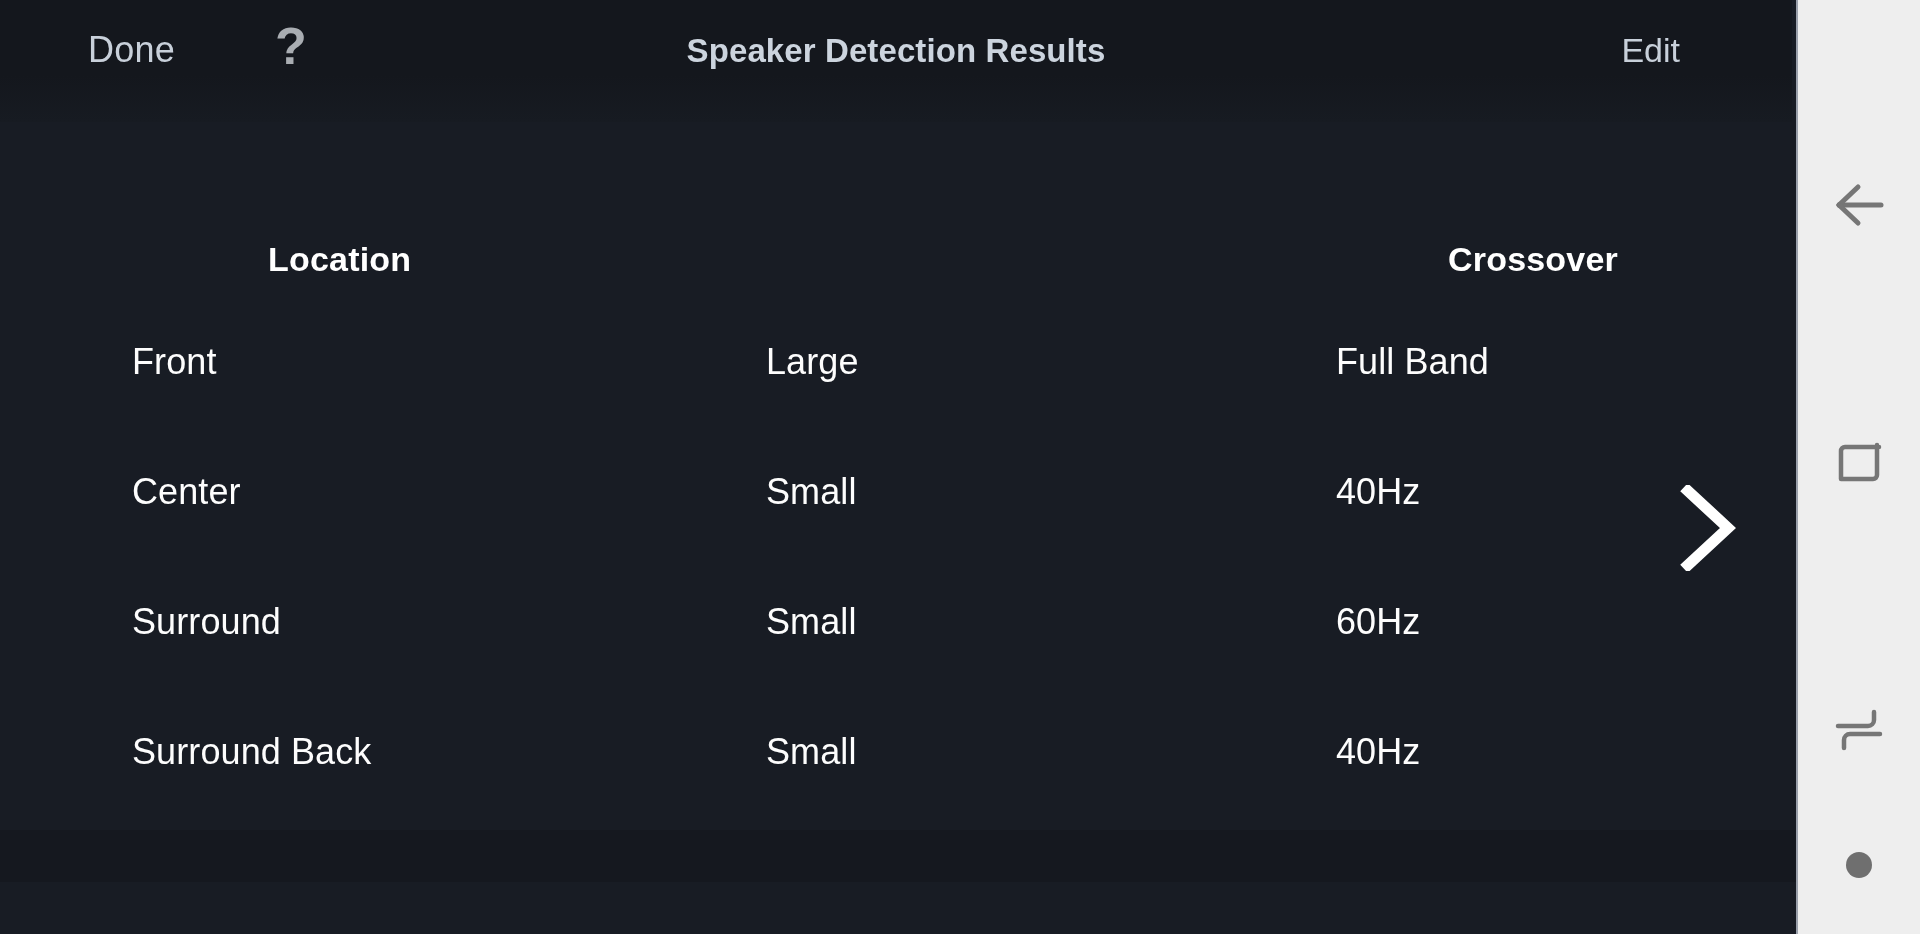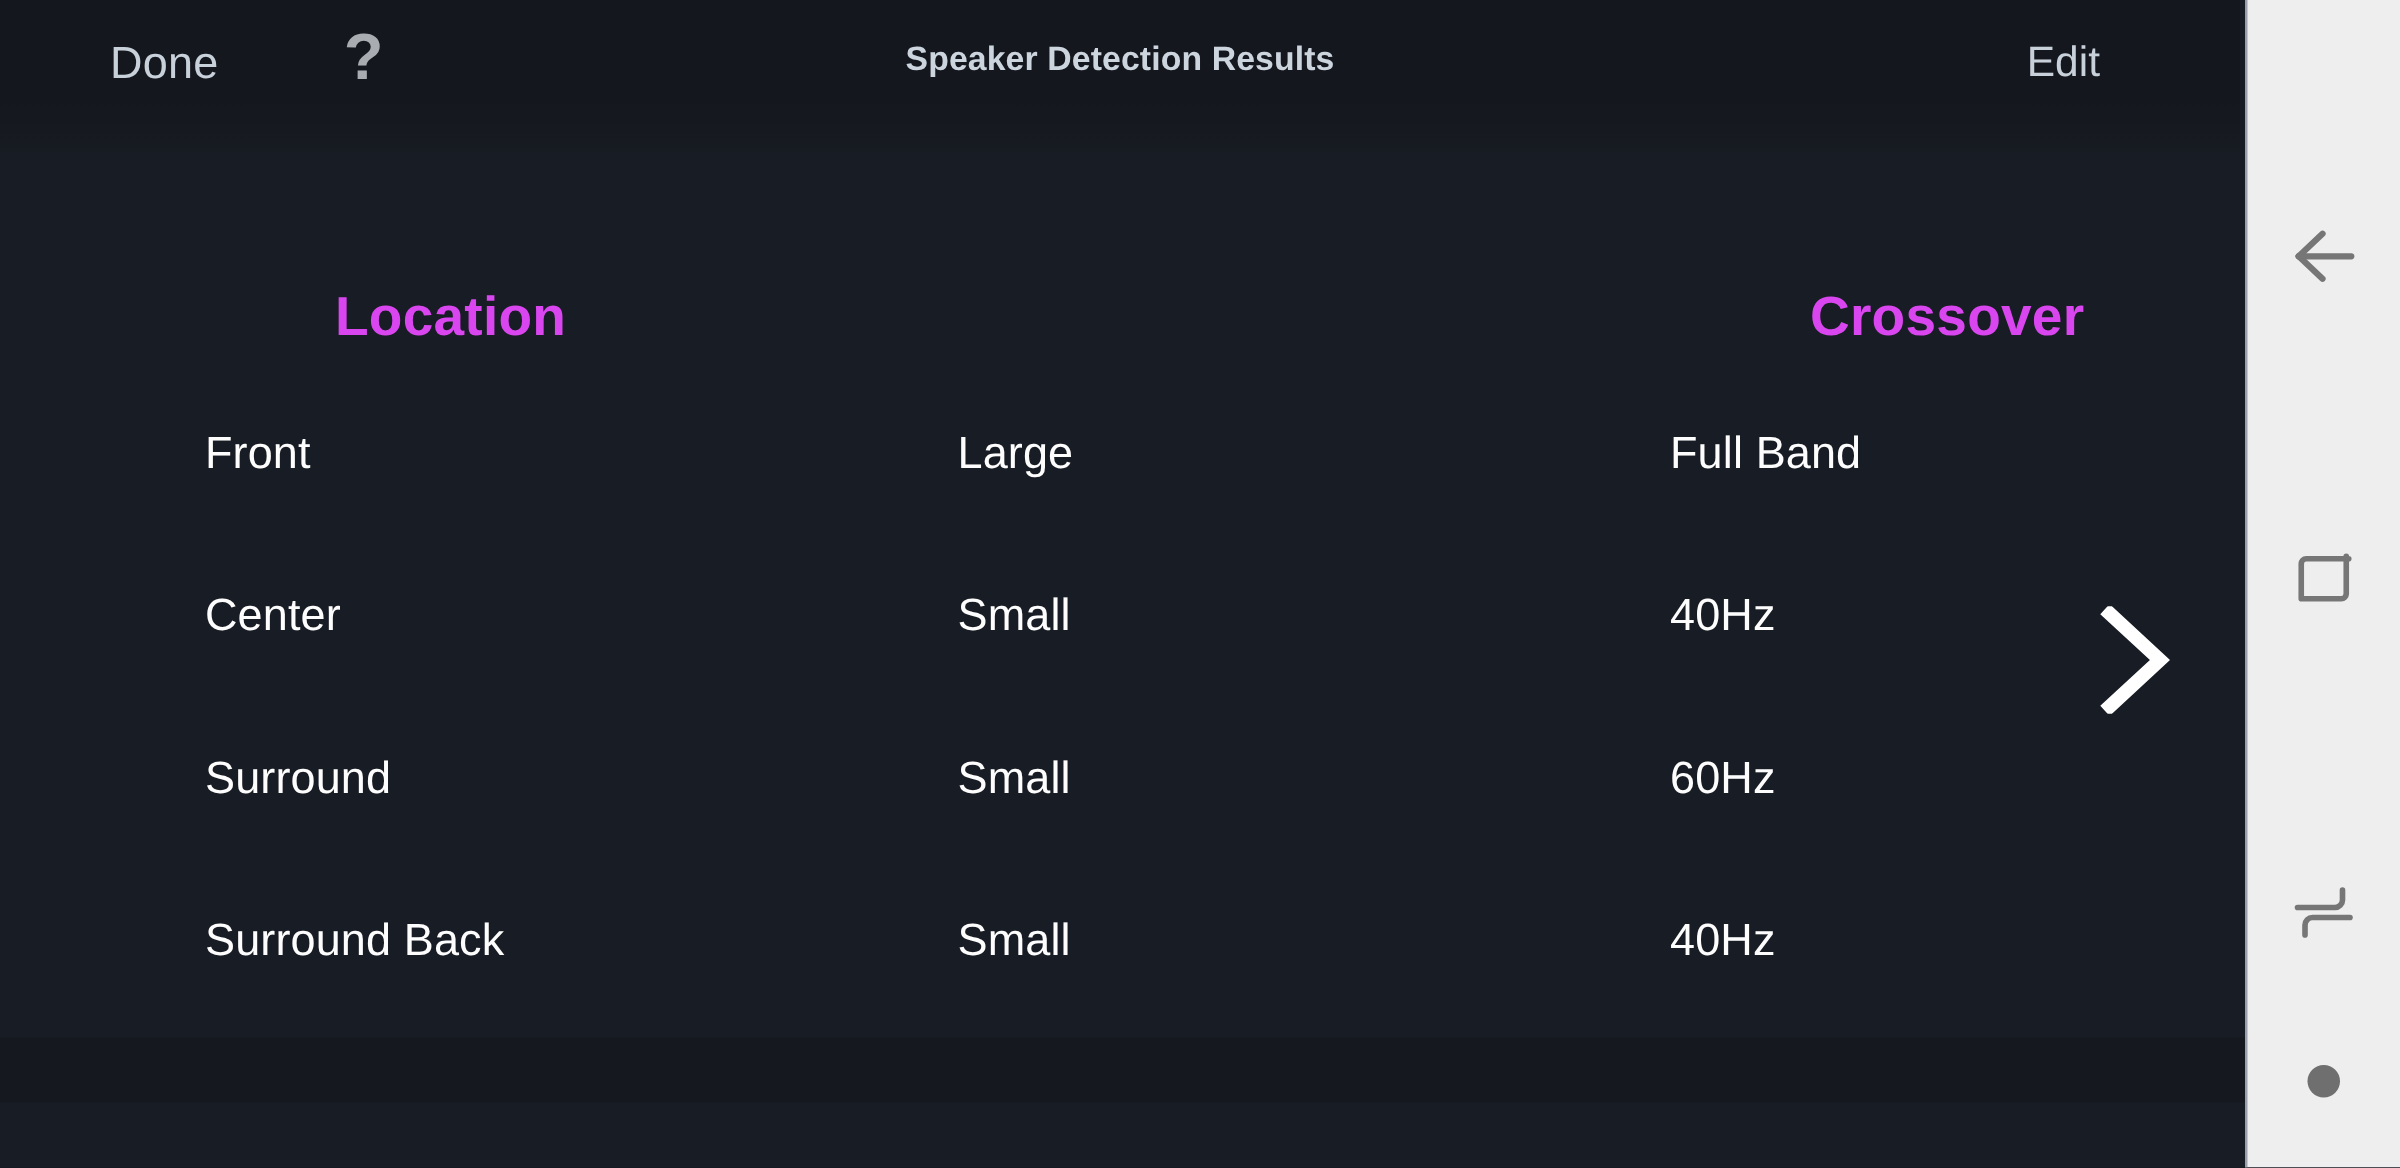--- a/index.html
+++ b/index.html
@@ -60,21 +60,21 @@
     line-height: 1;
     cursor: pointer;
   }
 
   .nav-title {
     position: absolute;
     left: 0;
     right: 0;
     top: 34px;
     text-align: center;
-    font-size: 27px;
+    font-size: 33px;
     font-weight: bold;
     color: #ccd4de;
     letter-spacing: 0.1px;
     line-height: 1;
   }
 
   .nav-edit {
     position: absolute;
     right: 112px;
     top: 33px;
@@ -119,39 +119,39 @@
   }
 
   .row.header-row {
     height: 175px;
     align-items: flex-end;
     padding-bottom: 18px;
   }
 
   
   .hdr {
-    font-size: 44px;
+    font-size: 34px;
     font-weight: bold;
-    color: #d946ef;
+    color: #ffffff;
     letter-spacing: 0.2px;
     white-space: nowrap;
   }
 
   .hdr-location  { position: absolute; left: 268px;  bottom: 18px; }
   .hdr-config    { position: absolute; left: 780px;  bottom: 18px; }
   .hdr-crossover { position: absolute; left: 1408px; bottom: 18px; margin-left: 40px; }
 
   .cell {
     font-size: 36px;
     color: #fdfdfd;
     white-space: nowrap;
     letter-spacing: 0.1px;
   }
 
-  .cell-location  { position: absolute; left: 164px; }
+  .cell-location  { position: absolute; left: 132px; }
   .cell-config    { position: absolute; left: 766px; }
   .cell-crossover { position: absolute; left: 1320px; margin-left: 16px; }
 
   
   .page-next {
     position: absolute;
     right: 60px;
     top: 485px;
     width: 56px;
     height: 86px;

